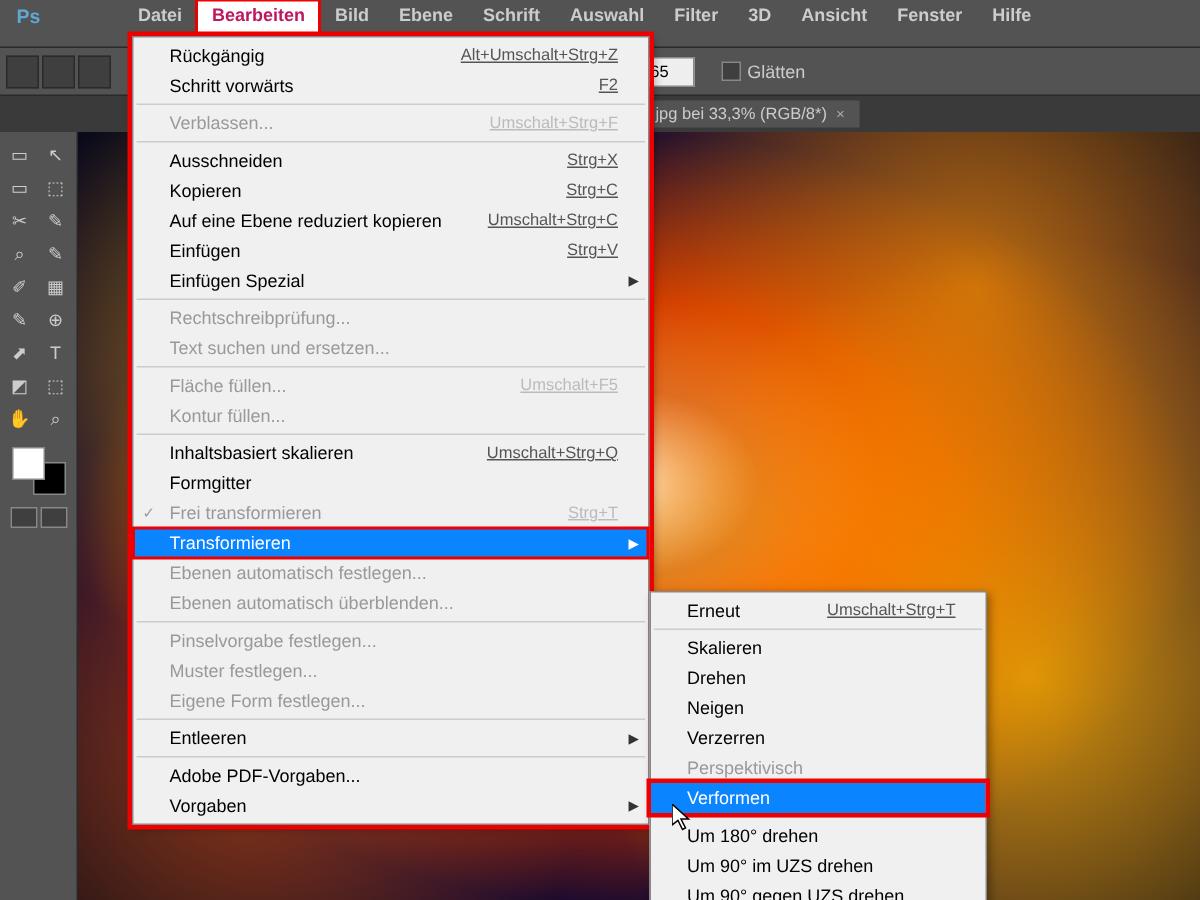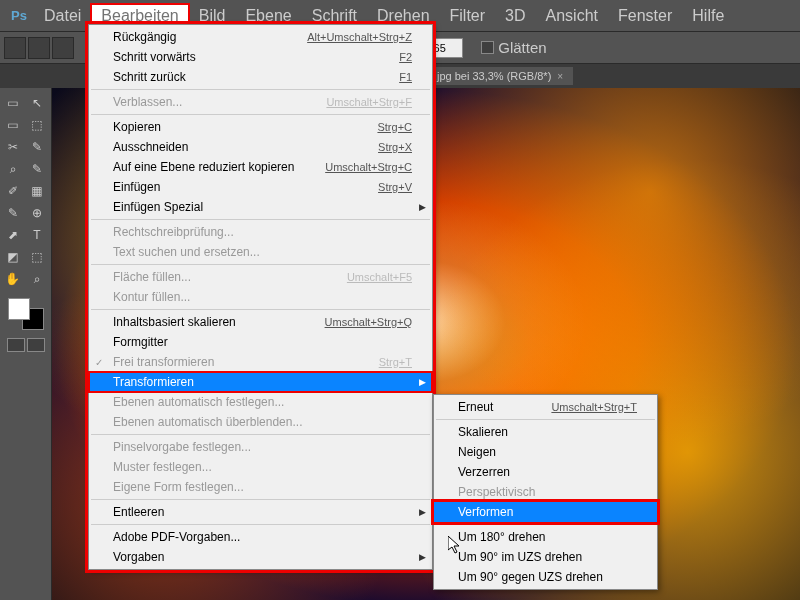--- a/index.html
+++ b/index.html
@@ -1,30 +1,30 @@
 <!DOCTYPE html>
 <html><head>
 <meta charset="utf-8">
 <style>
   * { box-sizing: border-box; margin: 0; padding: 0; font-family: "Segoe UI", Tahoma, sans-serif; }
   body { background: #535353; width: 800px; height: 600px; overflow: hidden; position: relative; }
   
-  .menubar { display: flex; align-items: center; background: #535353; height: 32px; padding: 0 4px; border-bottom: 1px solid #2a2a2a; }
+  .menubar { display: flex; background: #535353; height: 32px; padding: 0 4px; border-bottom: 1px solid #2a2a2a; gap: 48px; }
   .ps-logo { width: 30px; height: 20px; display: flex; align-items: center; justify-content: center; color: #5fa8d3; font-weight: bold; font-size: 13px; }
-  .menu-item { color: #ccc; font-size: 16px; padding: 3px 10px; cursor: default; }
-  .menu-item.active { background: #fff; color: #737373; }
+  .menu-item { color: #ccc; font-size: 12px; padding: 3px 10px; cursor: default; font-weight: bold; }
+  .menu-item.active { background: #fff; color: #be185d; }
   .menu-item.highlighted { outline: 2px solid #e00; outline-offset: -1px; }
   
   .options-bar { display: flex; align-items: center; height: 32px; background: #535353; border-bottom: 1px solid #2a2a2a; padding: 0 4px; gap: 6px; }
   .options-bar .icons { display: flex; gap: 2px; }
   .opt-icon { width: 22px; height: 22px; background: #3f3f3f; border: 1px solid #2a2a2a; }
   .angle-field { display: flex; align-items: center; gap: 4px; color: #ccc; font-size: 11px; margin-left: 320px; }
   .angle-input { width: 50px; height: 20px; background: #eee; border: 1px solid #888; font-size: 11px; padding: 0 4px; }
   .checkbox { width: 13px; height: 13px; border: 1px solid #888; background: #3f3f3f; }
-  .cb-label { color: #ccc; font-size: 15px; }
+  .cb-label { color: #ccc; font-size: 12px; }
   
   .tab-bar { display: flex; align-items: center; height: 24px; background: #3a3a3a; padding: 0 4px; gap: 2px; }
   .doc-tab { background: #535353; color: #ccc; font-size: 11px; padding: 3px 10px; display: flex; align-items: center; gap: 6px; }
   .doc-tab .x { font-size: 10px; color: #aaa; }
   
   .workspace { display: flex; height: calc(600px - 80px); background: #2b2b2b; }
   .tool-panel { width: 52px; background: #535353; border-right: 1px solid #2a2a2a; display: flex; flex-direction: column; padding: 4px 2px; gap: 2px; }
   .tool-row { display: flex; gap: 2px; }
   .tool { width: 22px; height: 22px; background: #535353; display: flex; align-items: center; justify-content: center; color: #ccc; font-size: 12px; }
   .swatches { margin-top: 6px; display: flex; flex-direction: column; align-items: center; }
@@ -68,21 +68,21 @@
 <body>
 
 <div class="menubar">
   <div class="ps-logo">Ps</div>
   <div id="menu-items" style="display: flex;">
       <div class="menu-item">Datei</div>
       <div class="menu-item active highlighted">Bearbeiten</div>
       <div class="menu-item">Bild</div>
       <div class="menu-item">Ebene</div>
       <div class="menu-item">Schrift</div>
-      <div class="menu-item">Drehen</div>
+      <div class="menu-item">Auswahl</div>
       <div class="menu-item">Filter</div>
       <div class="menu-item">3D</div>
       <div class="menu-item">Ansicht</div>
       <div class="menu-item">Fenster</div>
       <div class="menu-item">Hilfe</div>
     </div>
 </div>
 
 <div class="options-bar">
   <div class="icons">
@@ -167,37 +167,33 @@
 
 <div class="dropdown-menu red-box" id="edit-menu">
     <div class="menu-row">
       <span>Rückgängig</span>
       <span class="shortcut">Alt+Umschalt+Strg+Z</span>
     </div>
     <div class="menu-row">
       <span>Schritt vorwärts</span>
       <span class="shortcut">F2</span>
     </div>
-    <div class="menu-row">
-      <span>Schritt zurück</span>
-      <span class="shortcut">F1</span>
-    </div>
     <div class="menu-sep"></div>
     <div class="menu-row disabled">
       <span>Verblassen...</span>
       <span class="shortcut">Umschalt+Strg+F</span>
     </div>
     <div class="menu-sep"></div>
     <div class="menu-row">
+      <span>Ausschneiden</span>
+      <span class="shortcut">Strg+X</span>
+    </div>
+    <div class="menu-row">
       <span>Kopieren</span>
       <span class="shortcut">Strg+C</span>
-    </div>
-    <div class="menu-row">
-      <span>Ausschneiden</span>
-      <span class="shortcut">Strg+X</span>
     </div>
     <div class="menu-row">
       <span>Auf eine Ebene reduziert kopieren</span>
       <span class="shortcut">Umschalt+Strg+C</span>
     </div>
     <div class="menu-row">
       <span>Einfügen</span>
       <span class="shortcut">Strg+V</span>
     </div>
     <div class="menu-row">
@@ -268,20 +264,23 @@
   </div>
 
 <div class="submenu" id="transform-submenu">
     <div class="menu-row">
       <span>Erneut</span>
       <span class="shortcut">Umschalt+Strg+T</span>
     </div>
     <div class="menu-sep"></div>
     <div class="menu-row">
       <span>Skalieren</span>
+    </div>
+    <div class="menu-row">
+      <span>Drehen</span>
     </div>
     <div class="menu-row">
       <span>Neigen</span>
     </div>
     <div class="menu-row">
       <span>Verzerren</span>
     </div>
     <div class="menu-row disabled">
       <span>Perspektivisch</span>
     </div>

